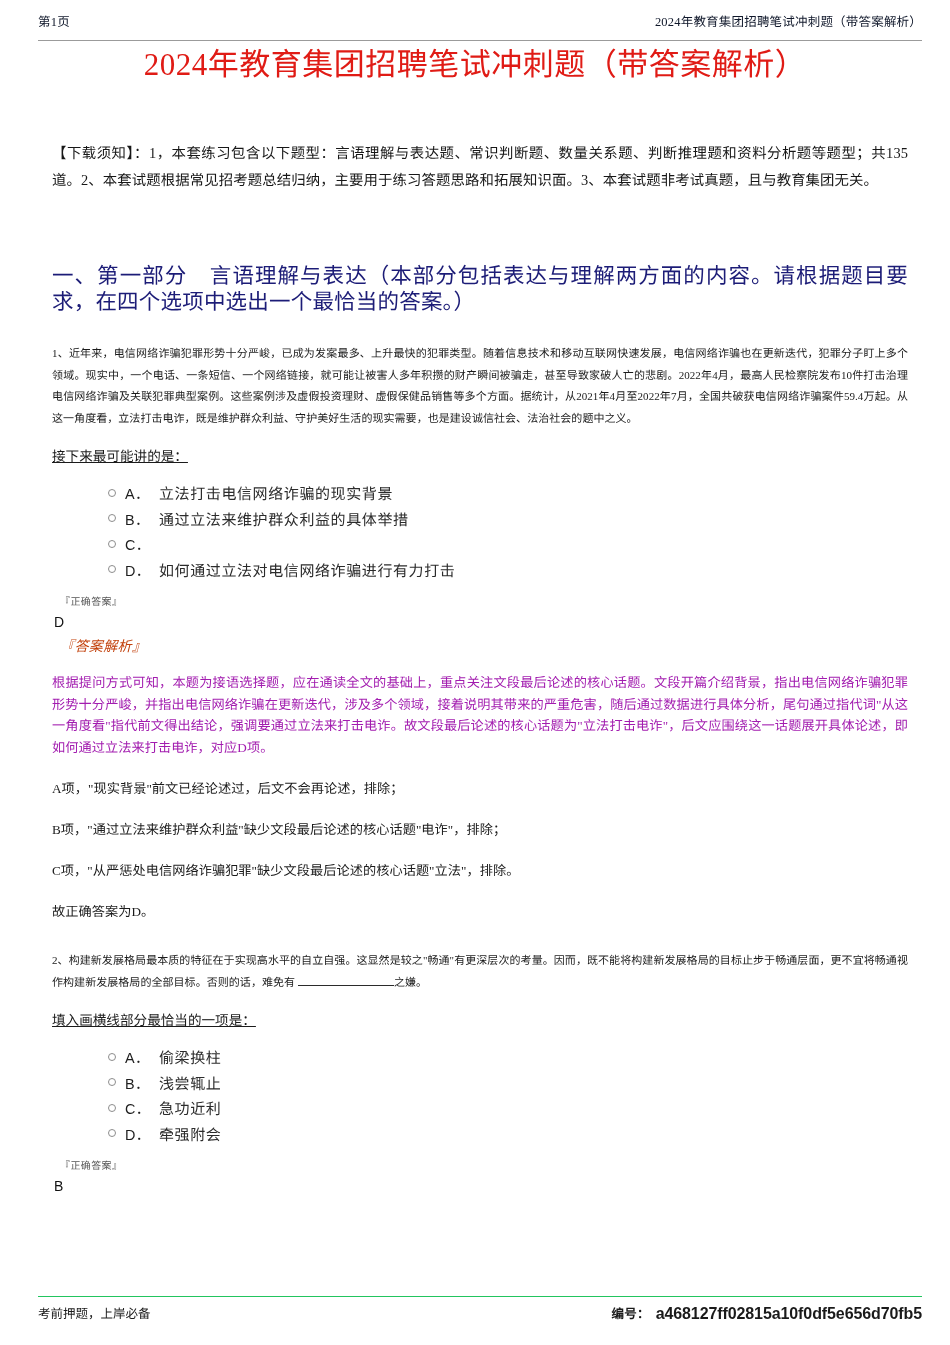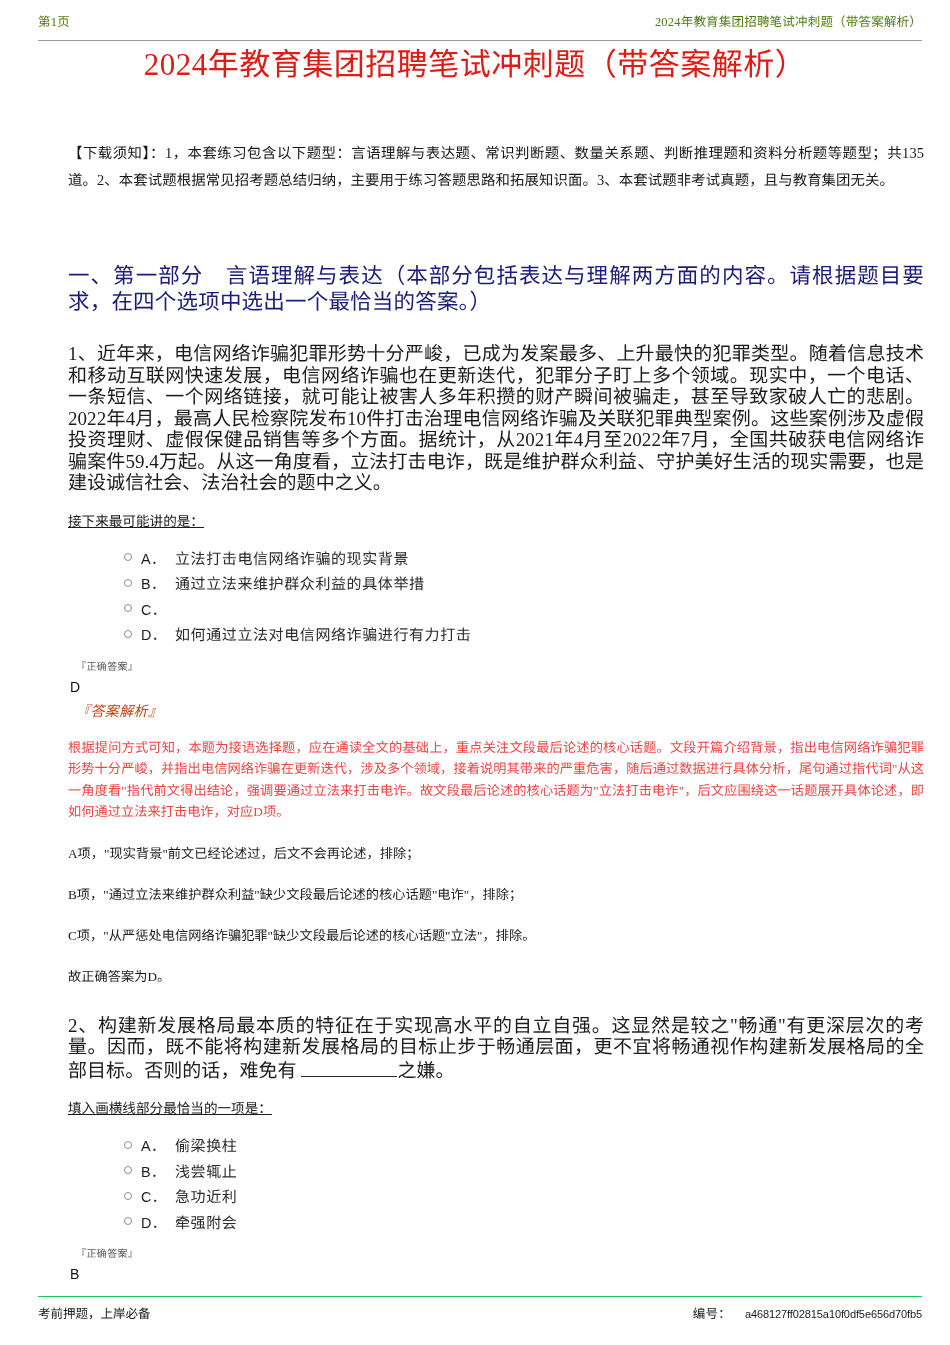--- a/index.html
+++ b/index.html
@@ -28,21 +28,21 @@
     top: 14px;
     left: 38px;
     right: 28px;
     height: 26px;
     border-bottom: 1px solid #9b9b9b;
     display: flex;
     align-items: flex-start;
     justify-content: space-between;
     font-size: 12.5px;
     line-height: 16px;
-    color: #4d7c0f;
+    color: #0f172a;
     font-family: "Liberation Serif", "DejaVu Serif", serif;
   }
   .page-header .hdr-left  { white-space: nowrap; letter-spacing: .2px; }
   .page-header .hdr-right { white-space: nowrap; letter-spacing: .2px; }
 
   
   .doc-title {
     position: absolute;
     top: 44px;
     left: 0;
@@ -55,21 +55,20 @@
     letter-spacing: .5px;
     white-space: nowrap;
   }
 
   
   .content {
     position: absolute;
     top: 140px;
     left: 52px;
     width: 856px;
-    margin-left: 16px;
   }
 
   p { margin: 0; }
 
   .notice {
     font-size: 14.4px;
     line-height: 26.5px;
     text-align: justify;
     color: #171717;
     letter-spacing: .1px;
@@ -79,21 +78,21 @@
     margin-top: 70px;
     font-size: 21.5px;
     line-height: 26px;
     color: #1c1c77;
     text-align: justify;
     letter-spacing: .2px;
   }
 
   .q-stem {
     margin-top: 28px;
-    font-size: 19px;
+    font-size: 11px;
     line-height: 21.5px;
     text-align: justify;
     color: #1b1b1b;
     letter-spacing: .05px;
   }
 
   .q-prompt {
     margin-top: 17px;
     font-size: 13.6px;
     line-height: 21px;
@@ -162,21 +161,21 @@
     color: #c2410c;
     letter-spacing: .4px;
     font-style: italic;
   }
 
   .analysis-body {
     margin-top: 15px;
     font-size: 13.2px;
     line-height: 21.5px;
     text-align: justify;
-    color: #ef4444;
+    color: #a21caf;
     letter-spacing: .05px;
   }
 
   .analysis-item {
     margin-top: 20px;
     font-size: 13.2px;
     line-height: 21px;
     color: #1b1b1b;
     letter-spacing: .05px;
   }
@@ -208,24 +207,24 @@
     display: flex;
     align-items: flex-end;
     justify-content: space-between;
     font-size: 12.5px;
     line-height: 18px;
     color: #1a1a1a;
   }
   .footer-code-label { letter-spacing: .2px; }
   .footer-code-value {
     font-family: "Liberation Sans", "DejaVu Sans", sans-serif;
-    font-size: 11px;
+    font-size: 16px;
     letter-spacing: -0.1px;
   }
-  .footer-right { display: flex; align-items: flex-end; gap: 14px; white-space: nowrap; }
+  .footer-right { display: flex; align-items: flex-end; gap: 6px; white-space: nowrap; font-weight: bold; }
 </style>
 </head>
 <body>
 
 <div class="page">
 
   <div class="page-header">
     <span class="hdr-left">第1页</span>
     <span class="hdr-right">2024年教育集团招聘笔试冲刺题（带答案解析）</span>
   </div>

